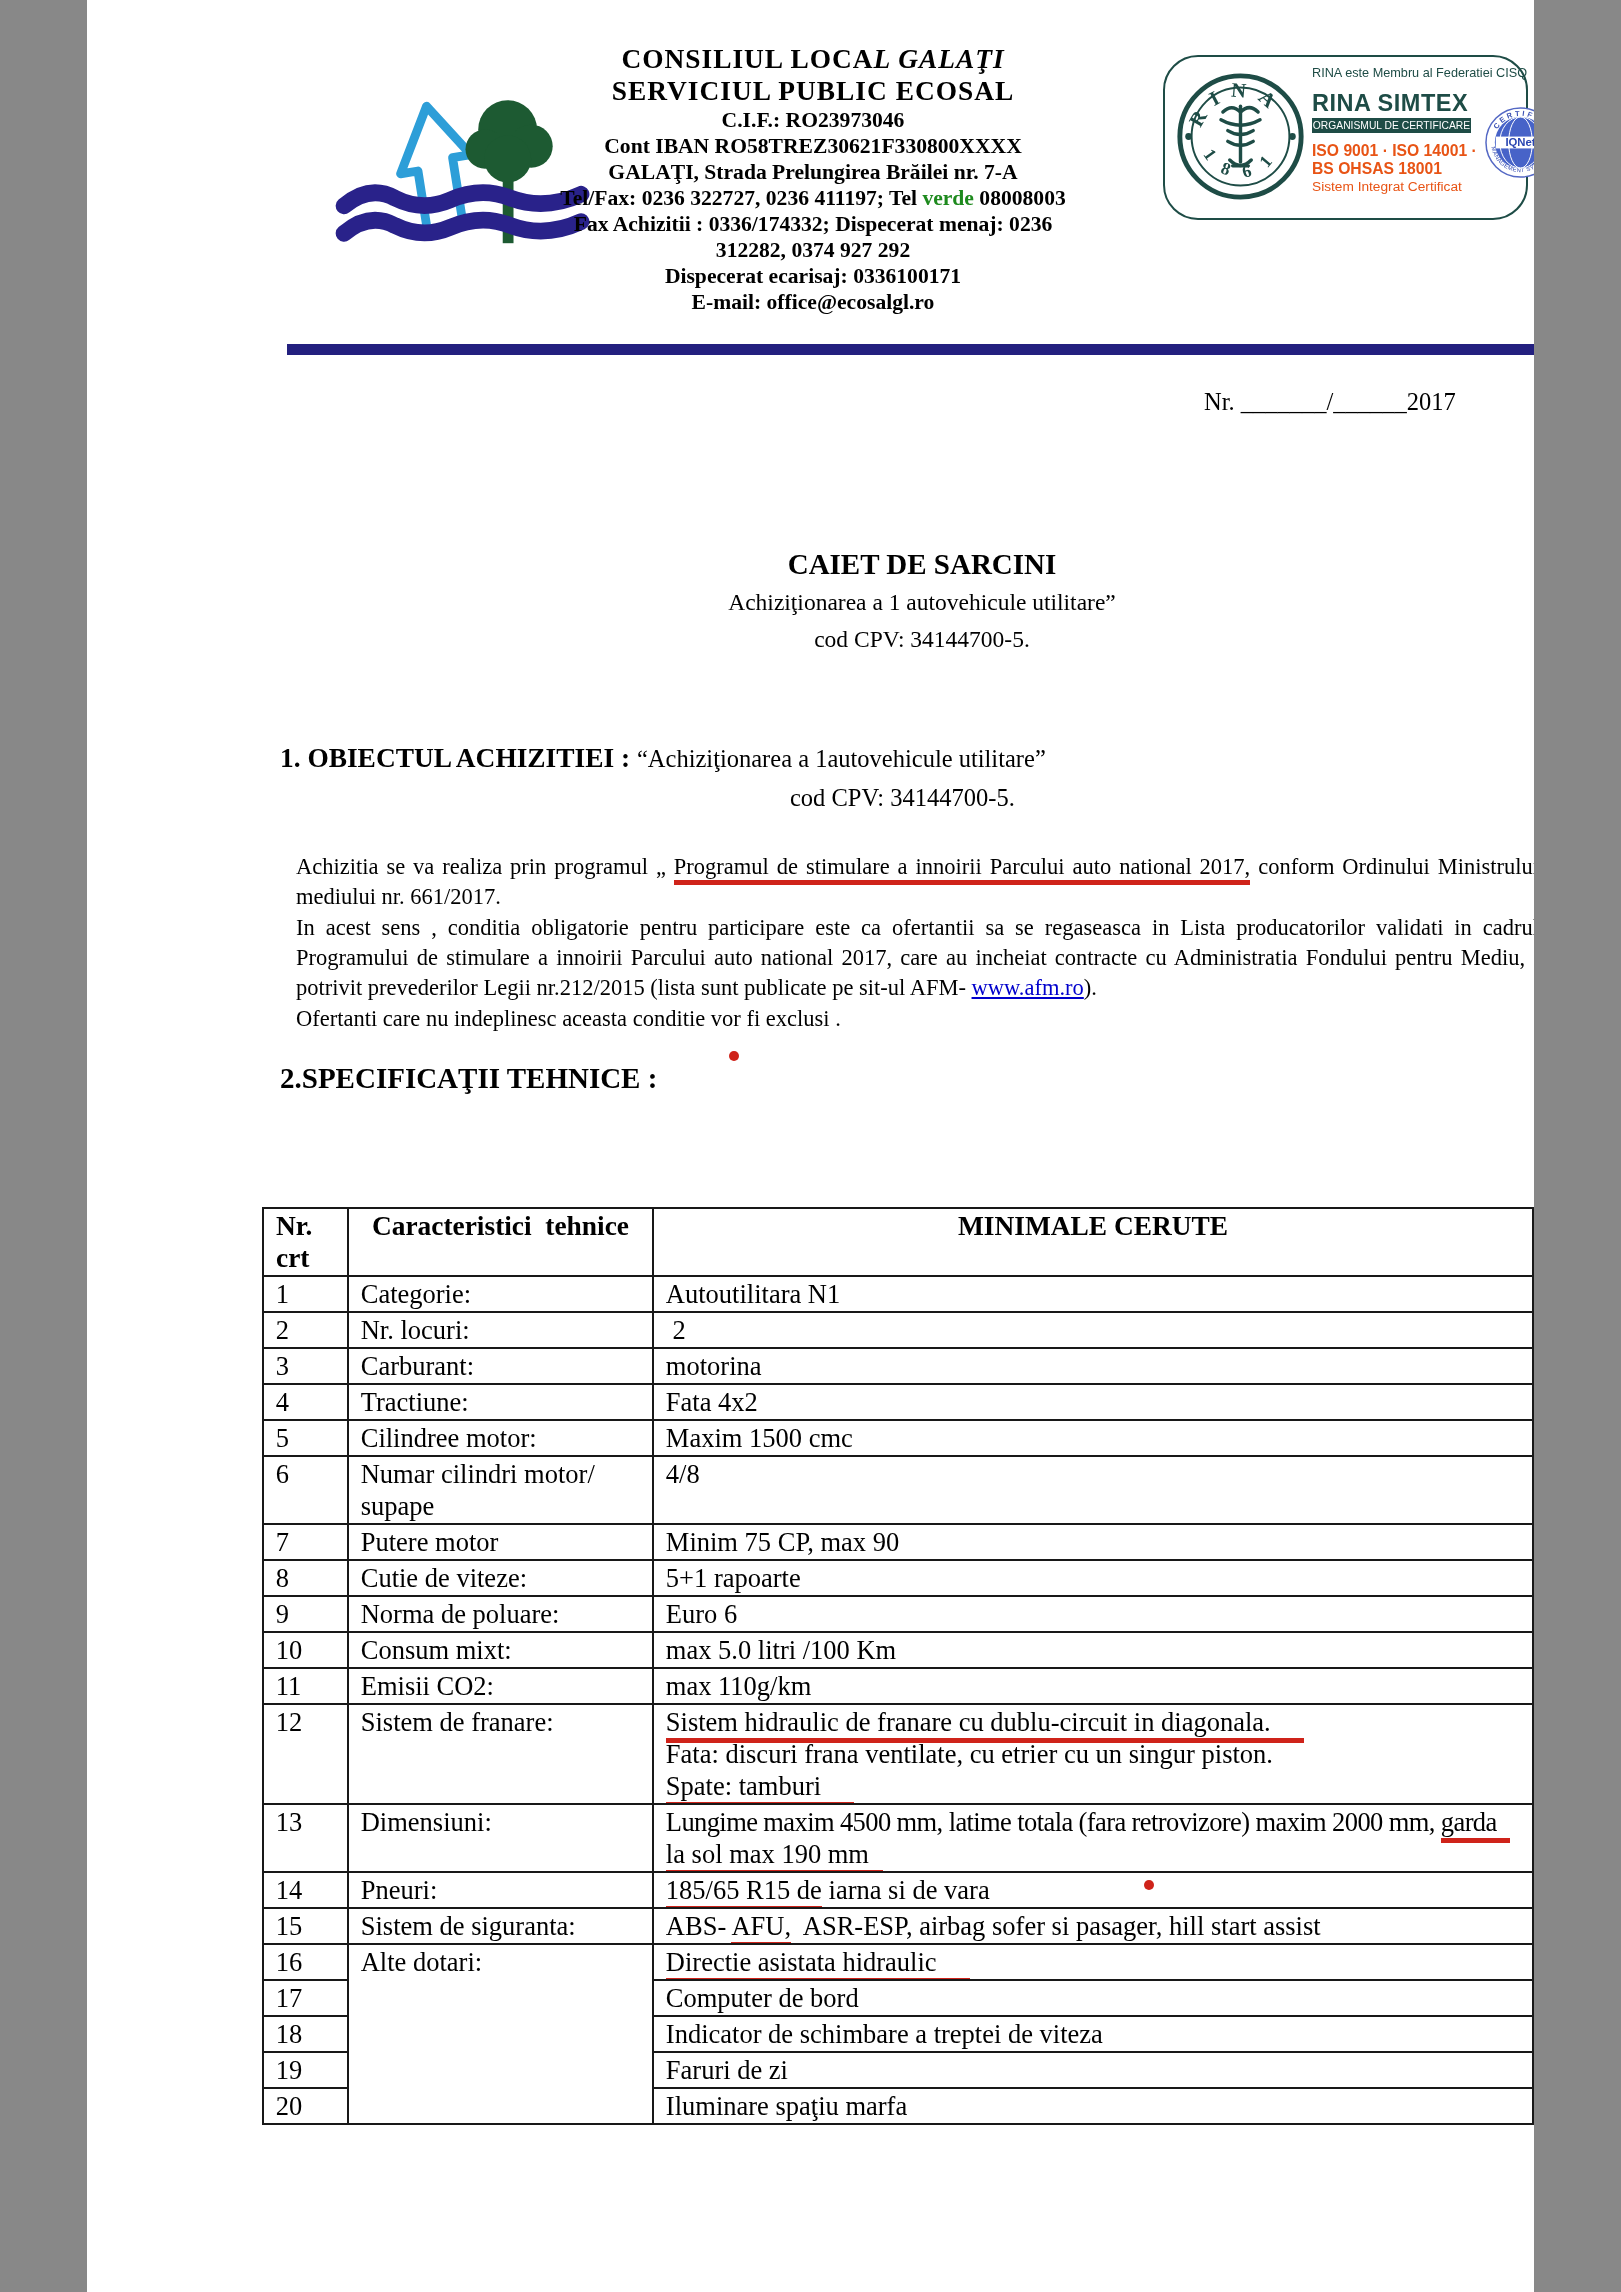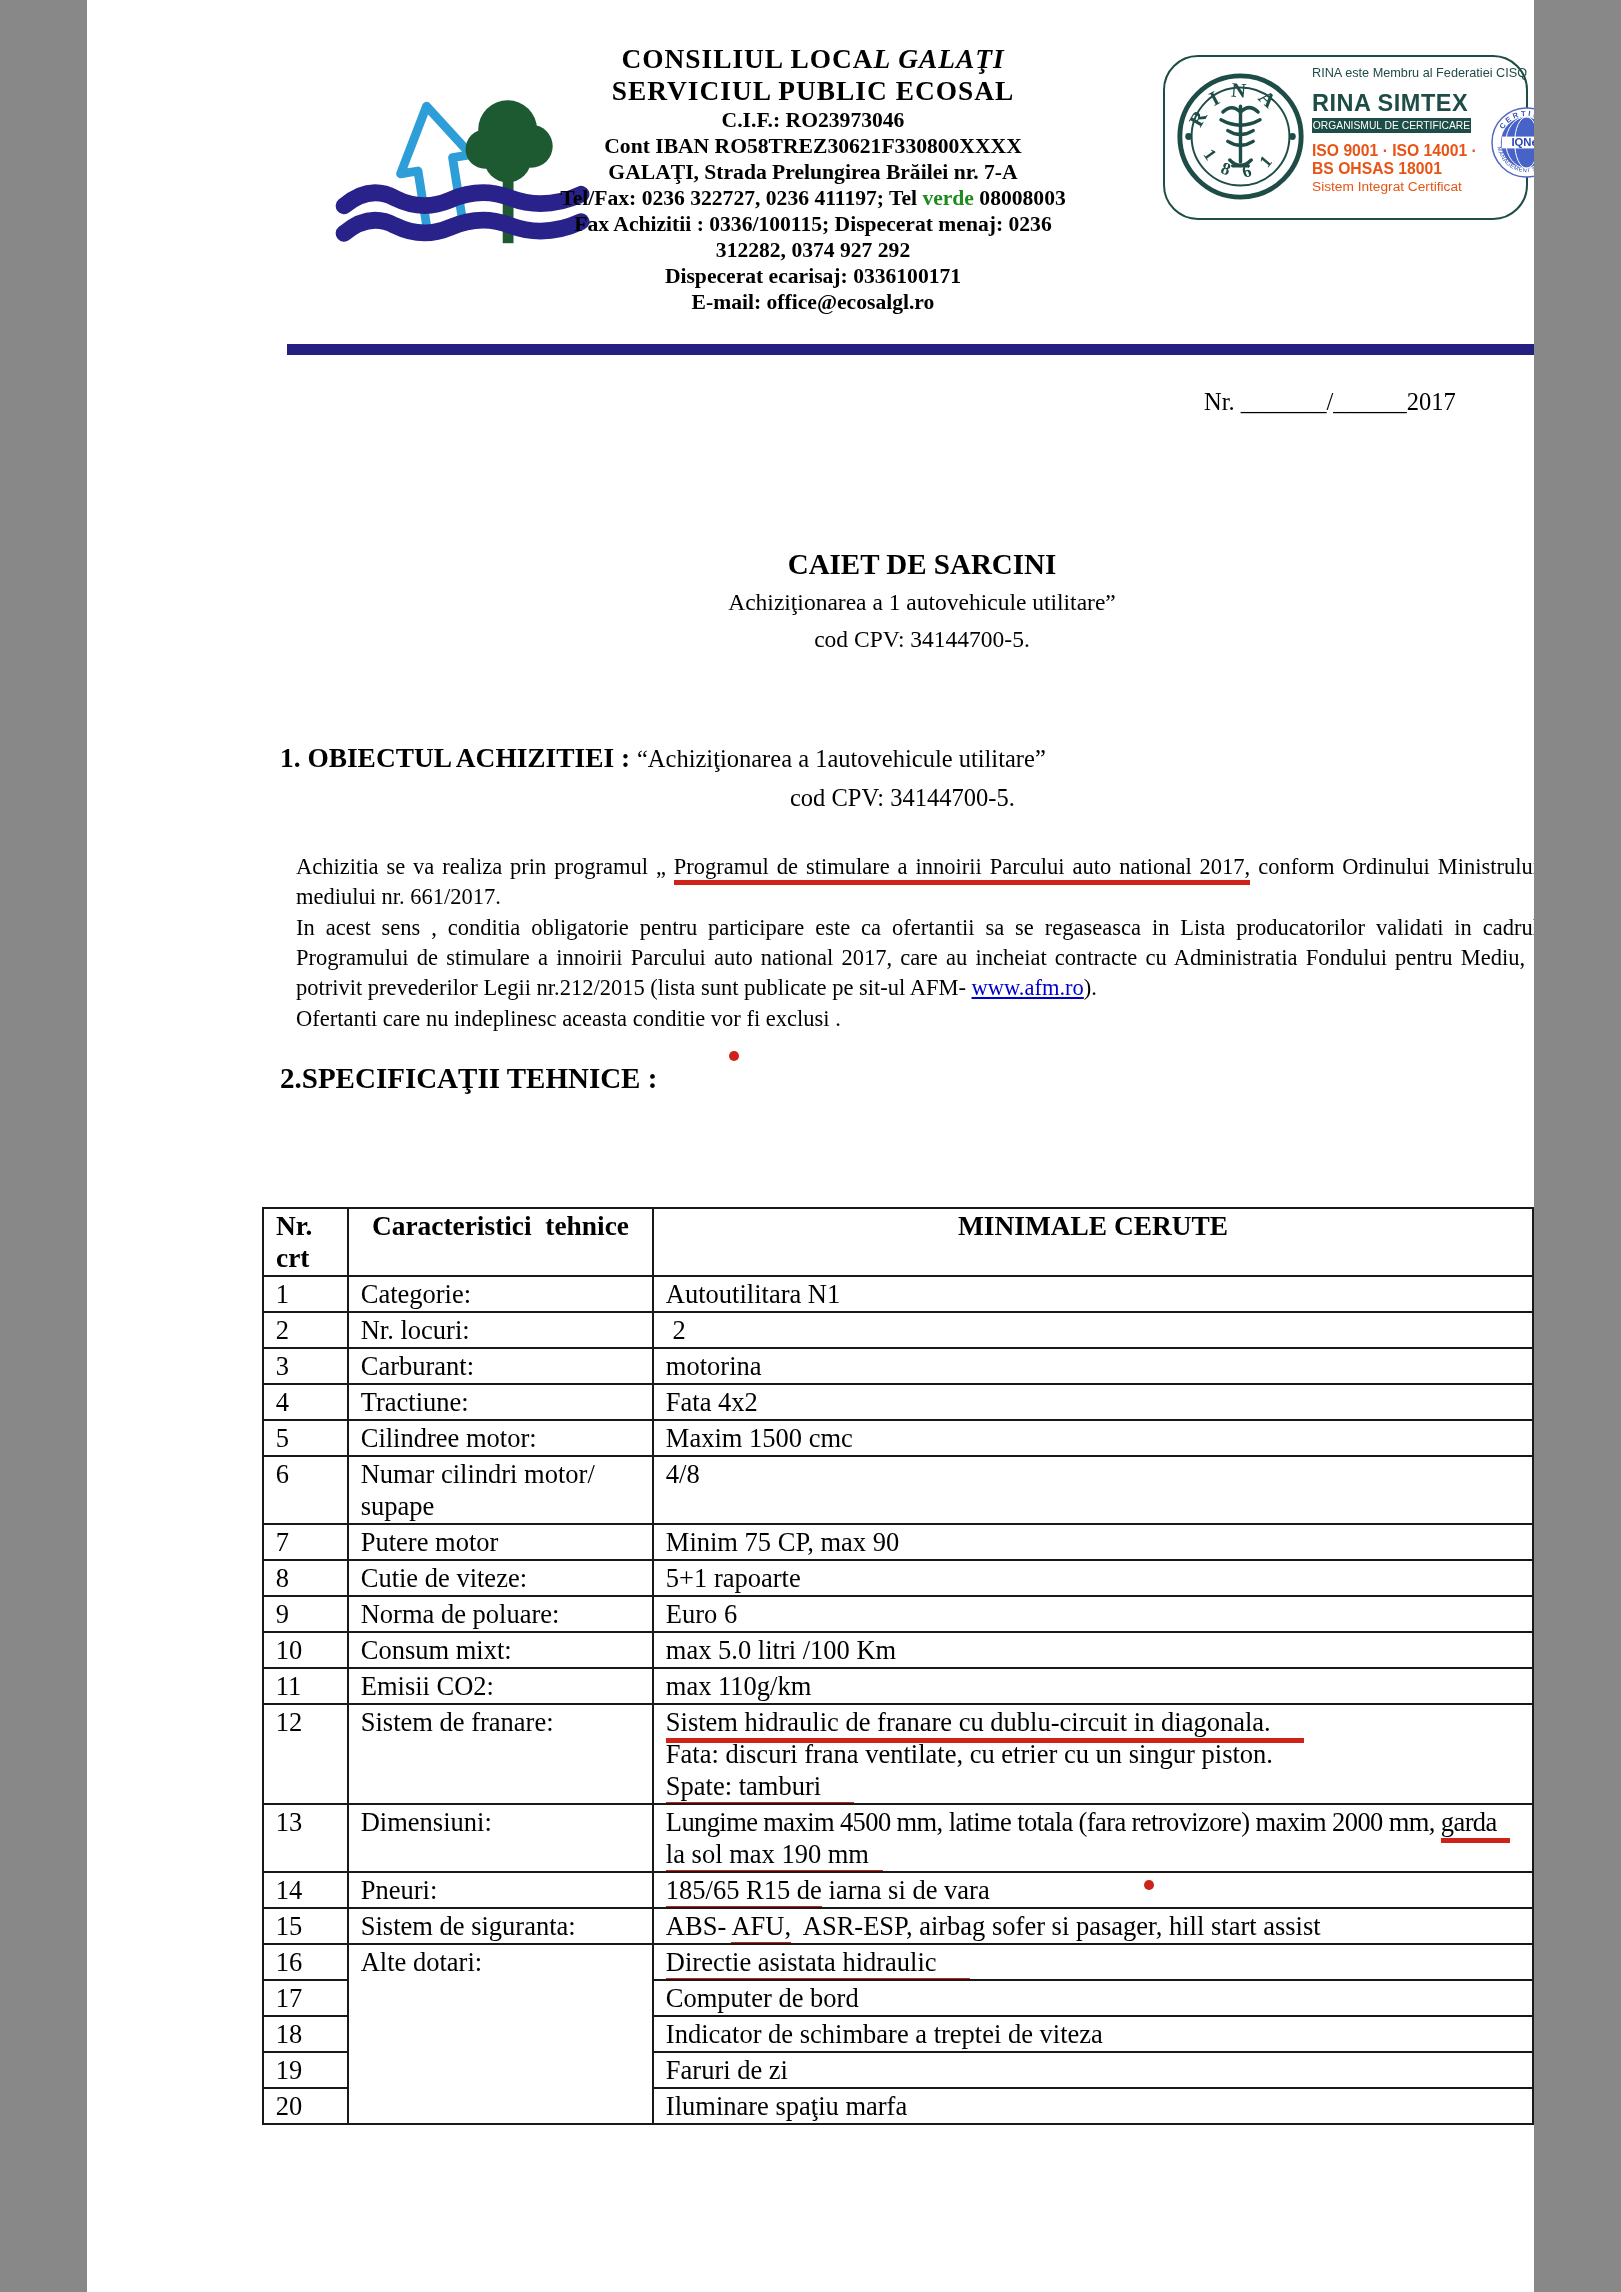--- a/index.html
+++ b/index.html
@@ -12,21 +12,21 @@
   .h1 {font-size:27.4px; font-weight:bold; line-height:32px; letter-spacing:1px; white-space:nowrap;}
   .hs {font-size:21.6px; font-weight:bold; line-height:26px; white-space:nowrap;}
   .green {color:#1e8a1e;}
 
   .badge {position:absolute; left:1076px; top:55px; width:365px; height:165px;
           border:2.9px solid #1e4c46; border-radius:35px; box-sizing:border-box;
           font-family:"Liberation Sans", sans-serif; background:#fff;}
   .seal {position:absolute; left:7.8px; top:11.8px; width:135px; height:135px;}
   .bright {position:absolute; left:147px; top:9px; right:7.8px;}
   .membership {font-size:12.7px; color:#1e4c46; text-align:center; white-space:nowrap; margin-bottom:9.8px;}
-  .brow {display:flex; align-items:center; gap:19px;}
+  .brow {display:flex; align-items:center; gap:13px;}
   .bcol {width:159px; flex:0 0 auto;}
   .brand {font-size:23.5px; font-weight:bold; color:#1e4c46; white-space:nowrap; letter-spacing:0.5px;}
   .brandbar {background:#1e4c46; color:#fff; font-size:10.3px; font-weight:normal; text-align:center;
              padding:2px 0; white-space:nowrap; margin-top:1px;}
   .isoblock {margin-top:8.8px;}
   .iso-b {font-size:15.7px; font-weight:bold; color:#e85415; white-space:nowrap; line-height:18.6px;}
   .iso-l {font-size:13.7px; color:#e85415; white-space:nowrap; line-height:16.7px;}
   .iqnet {flex:0 0 auto;}
 
   .blueline {position:absolute; left:200px; top:344px; width:1300px; height:10.8px; background:#23207f;}
@@ -91,21 +91,21 @@
     </g>
   </svg>
 
   <div class="htext">
     <div class="h1"><span>CONSILIUL LOCA</span><i>L GALAŢI</i></div>
     <div class="h1">SERVICIUL PUBLIC  ECOSAL</div>
     <div class="hs">C.I.F.: RO23973046</div>
     <div class="hs">Cont IBAN RO58TREZ30621F330800XXXX</div>
     <div class="hs">GALAŢI, Strada Prelungirea Brăilei nr. 7-A</div>
     <div class="hs"><span>Tel/Fax: 0236 322727, 0236 411197; Tel </span><span class="green">verde</span><span> 08008003</span></div>
-    <div class="hs">Fax Achizitii : 0336/100115; Dispecerat menaj: 0236</div>
+    <div class="hs">Fax Achizitii : 0336/174332; Dispecerat menaj: 0236</div>
     <div class="hs">312282, 0374 927 292</div>
     <div class="hs">Dispecerat ecarisaj: 0336100171</div>
     <div class="hs">E-mail: office@ecosalgl.ro</div>
   </div>
 
   <div class="badge">
     <svg class="seal" viewBox="0 0 138 138">
       <circle cx="69" cy="69" r="62" fill="none" stroke="#1e4c46" stroke-width="5"></circle>
       <circle cx="69" cy="69" r="50" fill="none" stroke="#1e4c46" stroke-width="2"></circle>
       <path id="sealArcTop" d="M 29,69 A 40,40 0 0 1 109,69" fill="none"></path>

